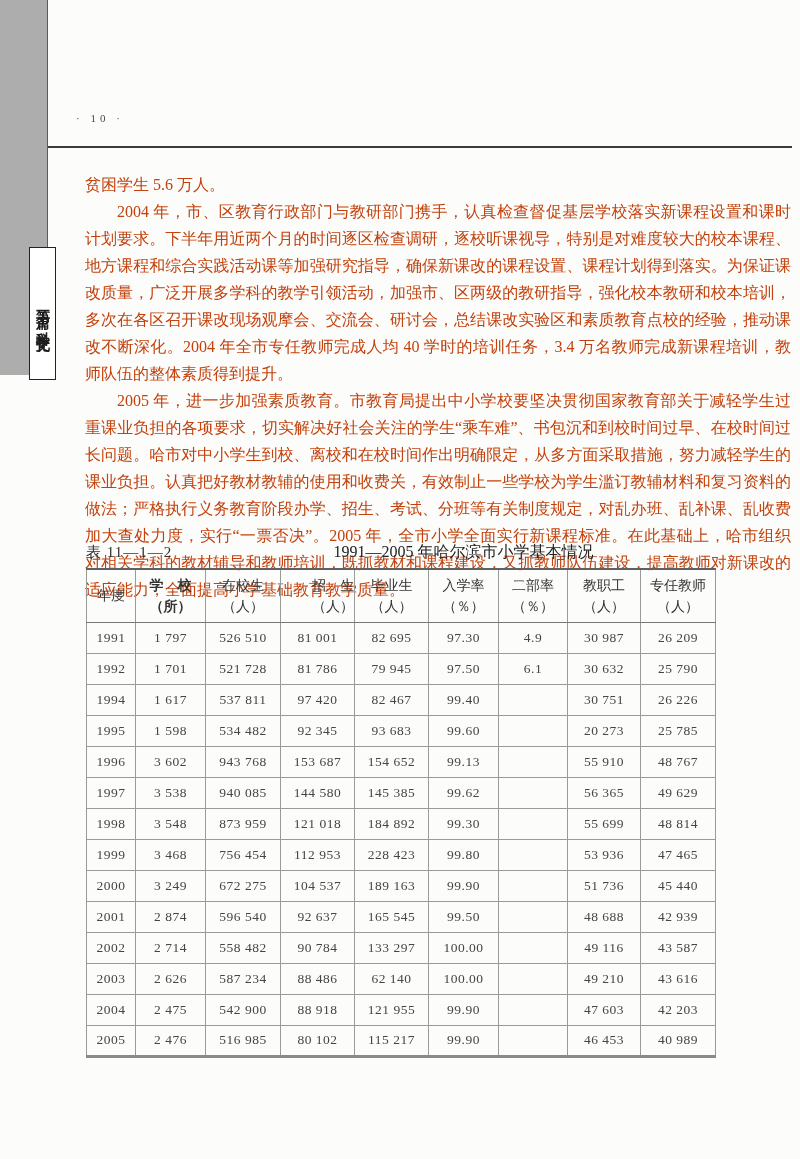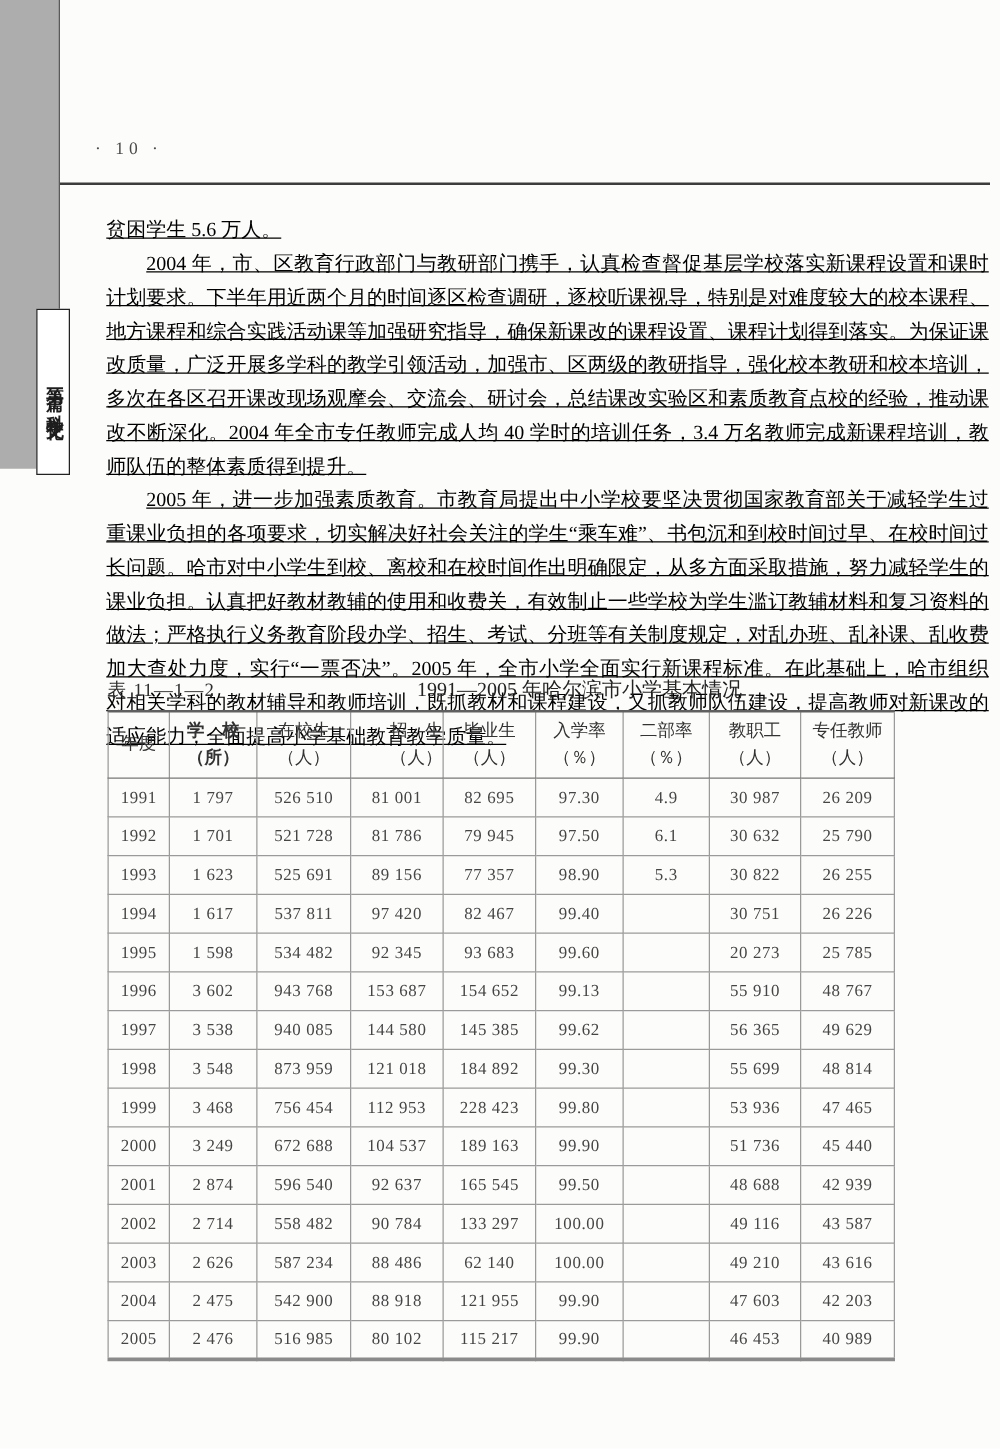--- a/index.html
+++ b/index.html
@@ -43,41 +43,40 @@
     font-weight: 600;
     letter-spacing: 2px;
     color: #1d1d1d;
     line-height: 1;
   }
 
   
   .page-number {
     position: absolute;
     left: 76px; top: 112px;
-    font-size: 14px;
+    font-size: 11px;
     letter-spacing: 4px;
     color: #4a4a4a;
   }
   .header-rule {
     position: absolute;
     left: 48px; top: 146px;
     width: 744px; height: 2px;
     background: #3c3c3c;
   }
 
   
   .body-text {
     position: absolute;
     left: 85px; top: 171px;
     width: 706px;
     font-size: 16px;
     line-height: 27px;
     text-align: justify;
-    color: #000000;
-    text-decoration: underline;
+    color: #c2410c;
   }
   .body-text p { text-indent: 2em; }
   .body-text p.no-indent { text-indent: 0; }
 
   
   .table-block {
     position: absolute;
     left: 86px; top: 501px;
     width: 755px;
     margin-top: 40px;
@@ -220,31 +219,20 @@
             <td>1 701</td>
             <td>521 728</td>
             <td>81 786</td>
             <td>79 945</td>
             <td>97.50</td>
             <td>6.1</td>
             <td>30 632</td>
             <td>25 790</td>
           </tr>
           <tr>
-            <td>1993</td>
-            <td>1 623</td>
-            <td>525 691</td>
-            <td>89 156</td>
-            <td>77 357</td>
-            <td>98.90</td>
-            <td>5.3</td>
-            <td>30 822</td>
-            <td>26 255</td>
-          </tr>
-          <tr>
             <td>1994</td>
             <td>1 617</td>
             <td>537 811</td>
             <td>97 420</td>
             <td>82 467</td>
             <td>99.40</td>
             <td></td>
             <td>30 751</td>
             <td>26 226</td>
           </tr>
@@ -299,21 +287,21 @@
             <td>112 953</td>
             <td>228 423</td>
             <td>99.80</td>
             <td></td>
             <td>53 936</td>
             <td>47 465</td>
           </tr>
           <tr>
             <td>2000</td>
             <td>3 249</td>
-            <td>672 688</td>
+            <td>672 275</td>
             <td>104 537</td>
             <td>189 163</td>
             <td>99.90</td>
             <td></td>
             <td>51 736</td>
             <td>45 440</td>
           </tr>
           <tr>
             <td>2001</td>
             <td>2 874</td>

